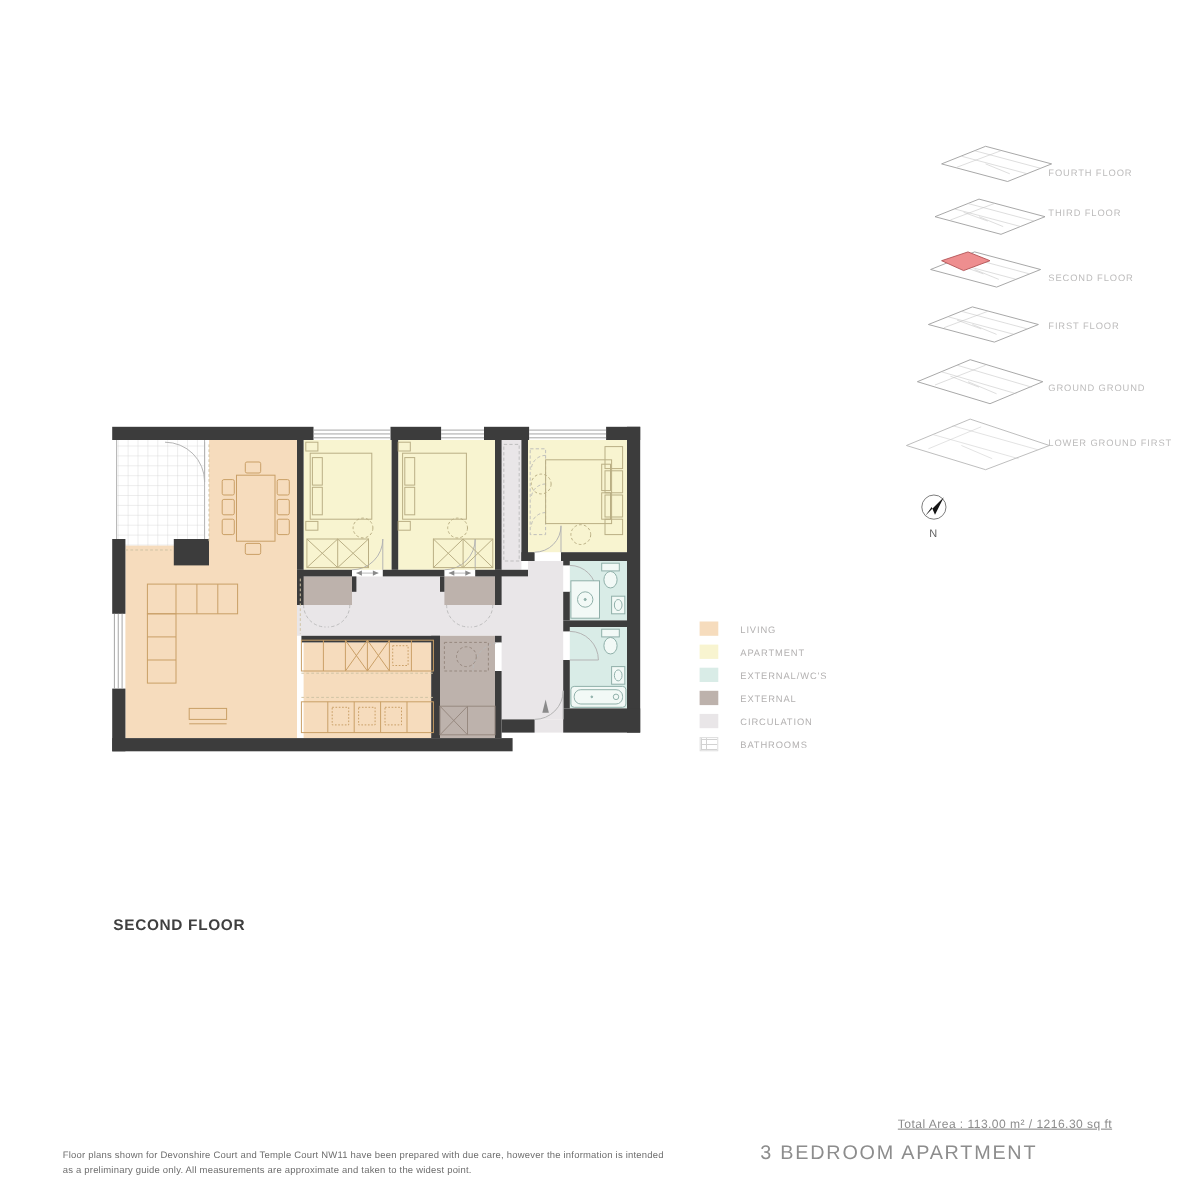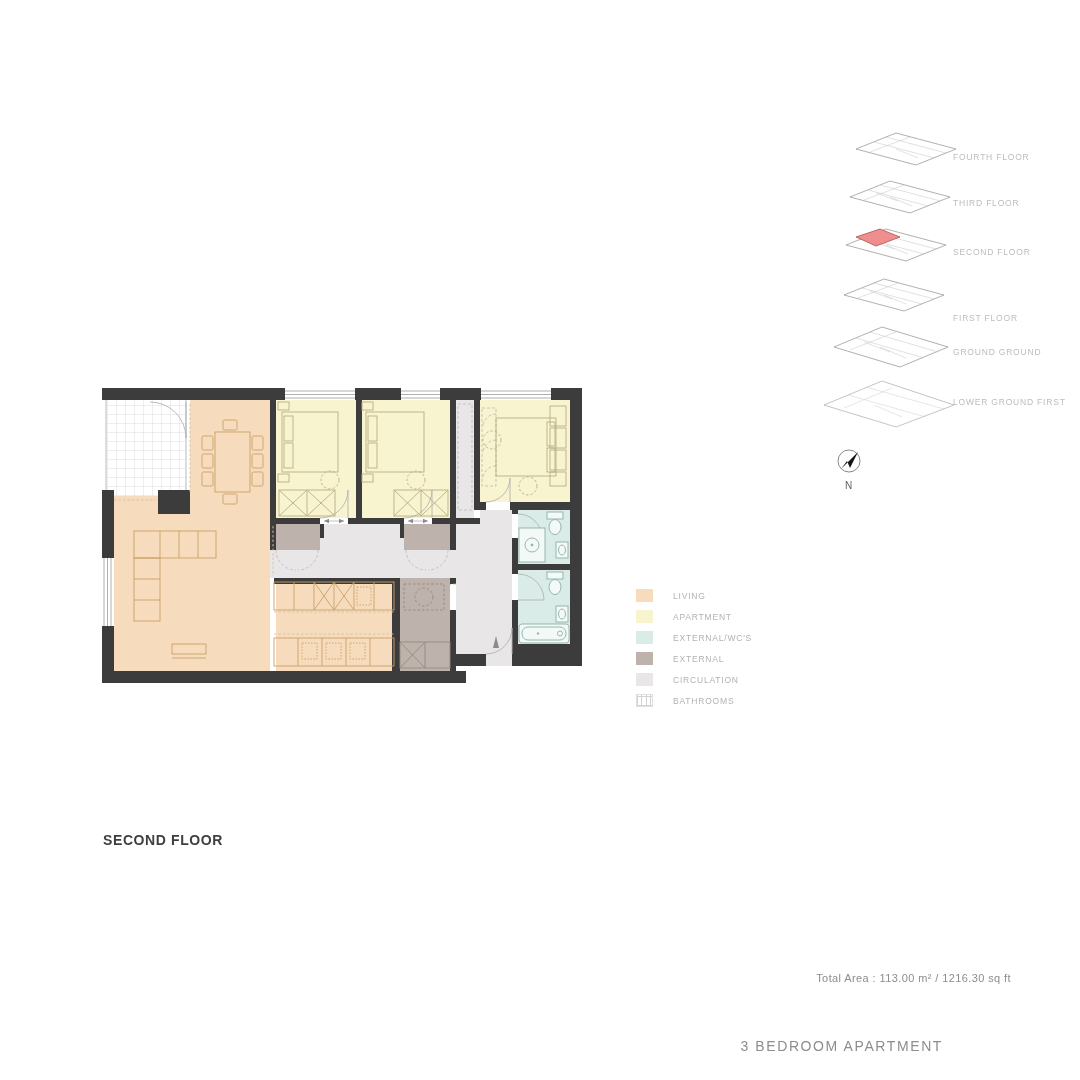--- a/index.html
+++ b/index.html
@@ -13,34 +13,34 @@
   
   #stack-svg { position:absolute; left:820px; top:72px; width:140px; height:320px; }
   .stack-label { position:absolute; left:953px; font-size:8.5px; letter-spacing:0.8px; color:#bdbcbc; white-space:nowrap; }
 
   
   #compass { position:absolute; left:834px; top:409px; width:30px; height:46px; text-align:center; }
   #compass svg { display:block; }
   #compass .n { font-size:10px; color:#5f5f5f; letter-spacing:1px; margin-top:2px; }
 
   
-  #legend { position:absolute; left:636px; top:550px;text-align:right; }
+  #legend { position:absolute; left:636px; top:526px;text-align:right; }
   .legend-row { display:flex; align-items:center; height:13px; margin-bottom:8px; }
   .legend-swatch { width:17px; height:13px; margin-right:20px; flex:0 0 auto; }
   .legend-swatch.grid-swatch {
       background-image:
         repeating-linear-gradient(0deg, #d2d2d2 0, #d2d2d2 0.8px, transparent 0.8px, transparent 4.5px),
         repeating-linear-gradient(90deg, #d2d2d2 0, #d2d2d2 0.8px, transparent 0.8px, transparent 4.5px);
   }
   .legend-label { font-size:8.5px; letter-spacing:0.8px; color:#b3b1b1; white-space:nowrap; }
 
   
   #floor-title { position:absolute; left:103px; top:793px; font-size:14px; font-weight:bold; color:#3f3f3f; letter-spacing:0.6px; }
-  #total-area { position:absolute; right:69px; top:933px; font-size:11px; color:#8d8d8d; letter-spacing:0.4px; }
-  #apartment-type { position:absolute; right:137px; top:999px; font-size:14px; color:#8d8d8d; letter-spacing:1.6px; }
+  #total-area { position:absolute; right:69px; top:977px; font-size:11px; color:#8d8d8d; letter-spacing:0.4px;text-decoration:underline; }
+  #apartment-type { position:absolute; right:137px; top:999px; font-size:18px; color:#8d8d8d; letter-spacing:1.6px; }
   #disclaimer { position:absolute; left:57px; top:1005px; width:552px; font-size:8.6px; line-height:13px; color:#6d6d6d; letter-spacing:0.2px; }
 </style>
 </head>
 <body>
 
 <div id="canvas">
 
   <svg id="plan-svg" viewBox="0 0 494 318">
     <defs>
       <pattern id="gridpat" width="9" height="9" patternUnits="userSpaceOnUse">
@@ -292,23 +292,23 @@
       <polygon points="14,22 62,2 128,22 80,42" fill="#ffffff" stroke="#9c9c9c" stroke-width="0.8"></polygon>
       <path d="M 36 13 L 104 33 M 50 7 L 118 27 M 60 22 L 86 33 M 30 25 L 76 7 M 44 17 L 70 27" stroke="#c2c2c2" stroke-width="0.5" fill="none"></path>
     </g>
     <g transform="translate(-2,268)">
       <polygon points="6,26 64,2 136,26 78,48" fill="#ffffff" stroke="#b5b5b5" stroke-width="0.8"></polygon>
       <path d="M 30 16 L 108 38 M 48 8 L 126 30 M 56 26 L 84 38 M 26 29 L 74 9" stroke="#cccccc" stroke-width="0.5" fill="none"></path>
     </g>
   </svg>
 
   <div class="stack-label" style="top:113px">FOURTH FLOOR</div>
-  <div class="stack-label" style="top:159px">THIRD FLOOR</div>
+  <div class="stack-label" style="top:149px">THIRD FLOOR</div>
   <div class="stack-label" style="top:208px">SECOND FLOOR</div>
-  <div class="stack-label" style="top:274px">FIRST FLOOR</div>
+  <div class="stack-label" style="top:252px">FIRST FLOOR</div>
   <div class="stack-label" style="top:308px">GROUND GROUND</div>
   <div class="stack-label" style="top:358px">LOWER GROUND FIRST</div>
 
   <div id="compass">
     <svg width="30" height="30" viewBox="0 0 30 30">
       <circle cx="15" cy="13" r="11" fill="none" stroke="#6b6b6b" stroke-width="0.8"></circle>
       <path d="M 7 21 L 24 4 L 16 20 L 13 13 Z" fill="#141414"></path>
     </svg>
     <div class="n">N</div>
   </div>
@@ -336,14 +336,15 @@
     </div>
     <div class="legend-row">
       <div class="legend-swatch grid-swatch" style="border: 0.5px solid rgb(224, 224, 224); background-color: rgb(255, 255, 255);"></div>
       <div class="legend-label">BATHROOMS</div>
     </div>
   </div>
 
   <div id="floor-title">SECOND FLOOR</div>
   <div id="total-area">Total Area : 113.00 m² / 1216.30 sq ft</div>
   <div id="apartment-type">3 BEDROOM APARTMENT</div>
+  <div id="disclaimer">Floor plans shown for Devonshire Court and Temple Court NW11 have been prepared with due care, however the information is intended as a preliminary guide only. All measurements are approximate and taken to the widest point.</div>
 
 </div>
 
 </body></html>

